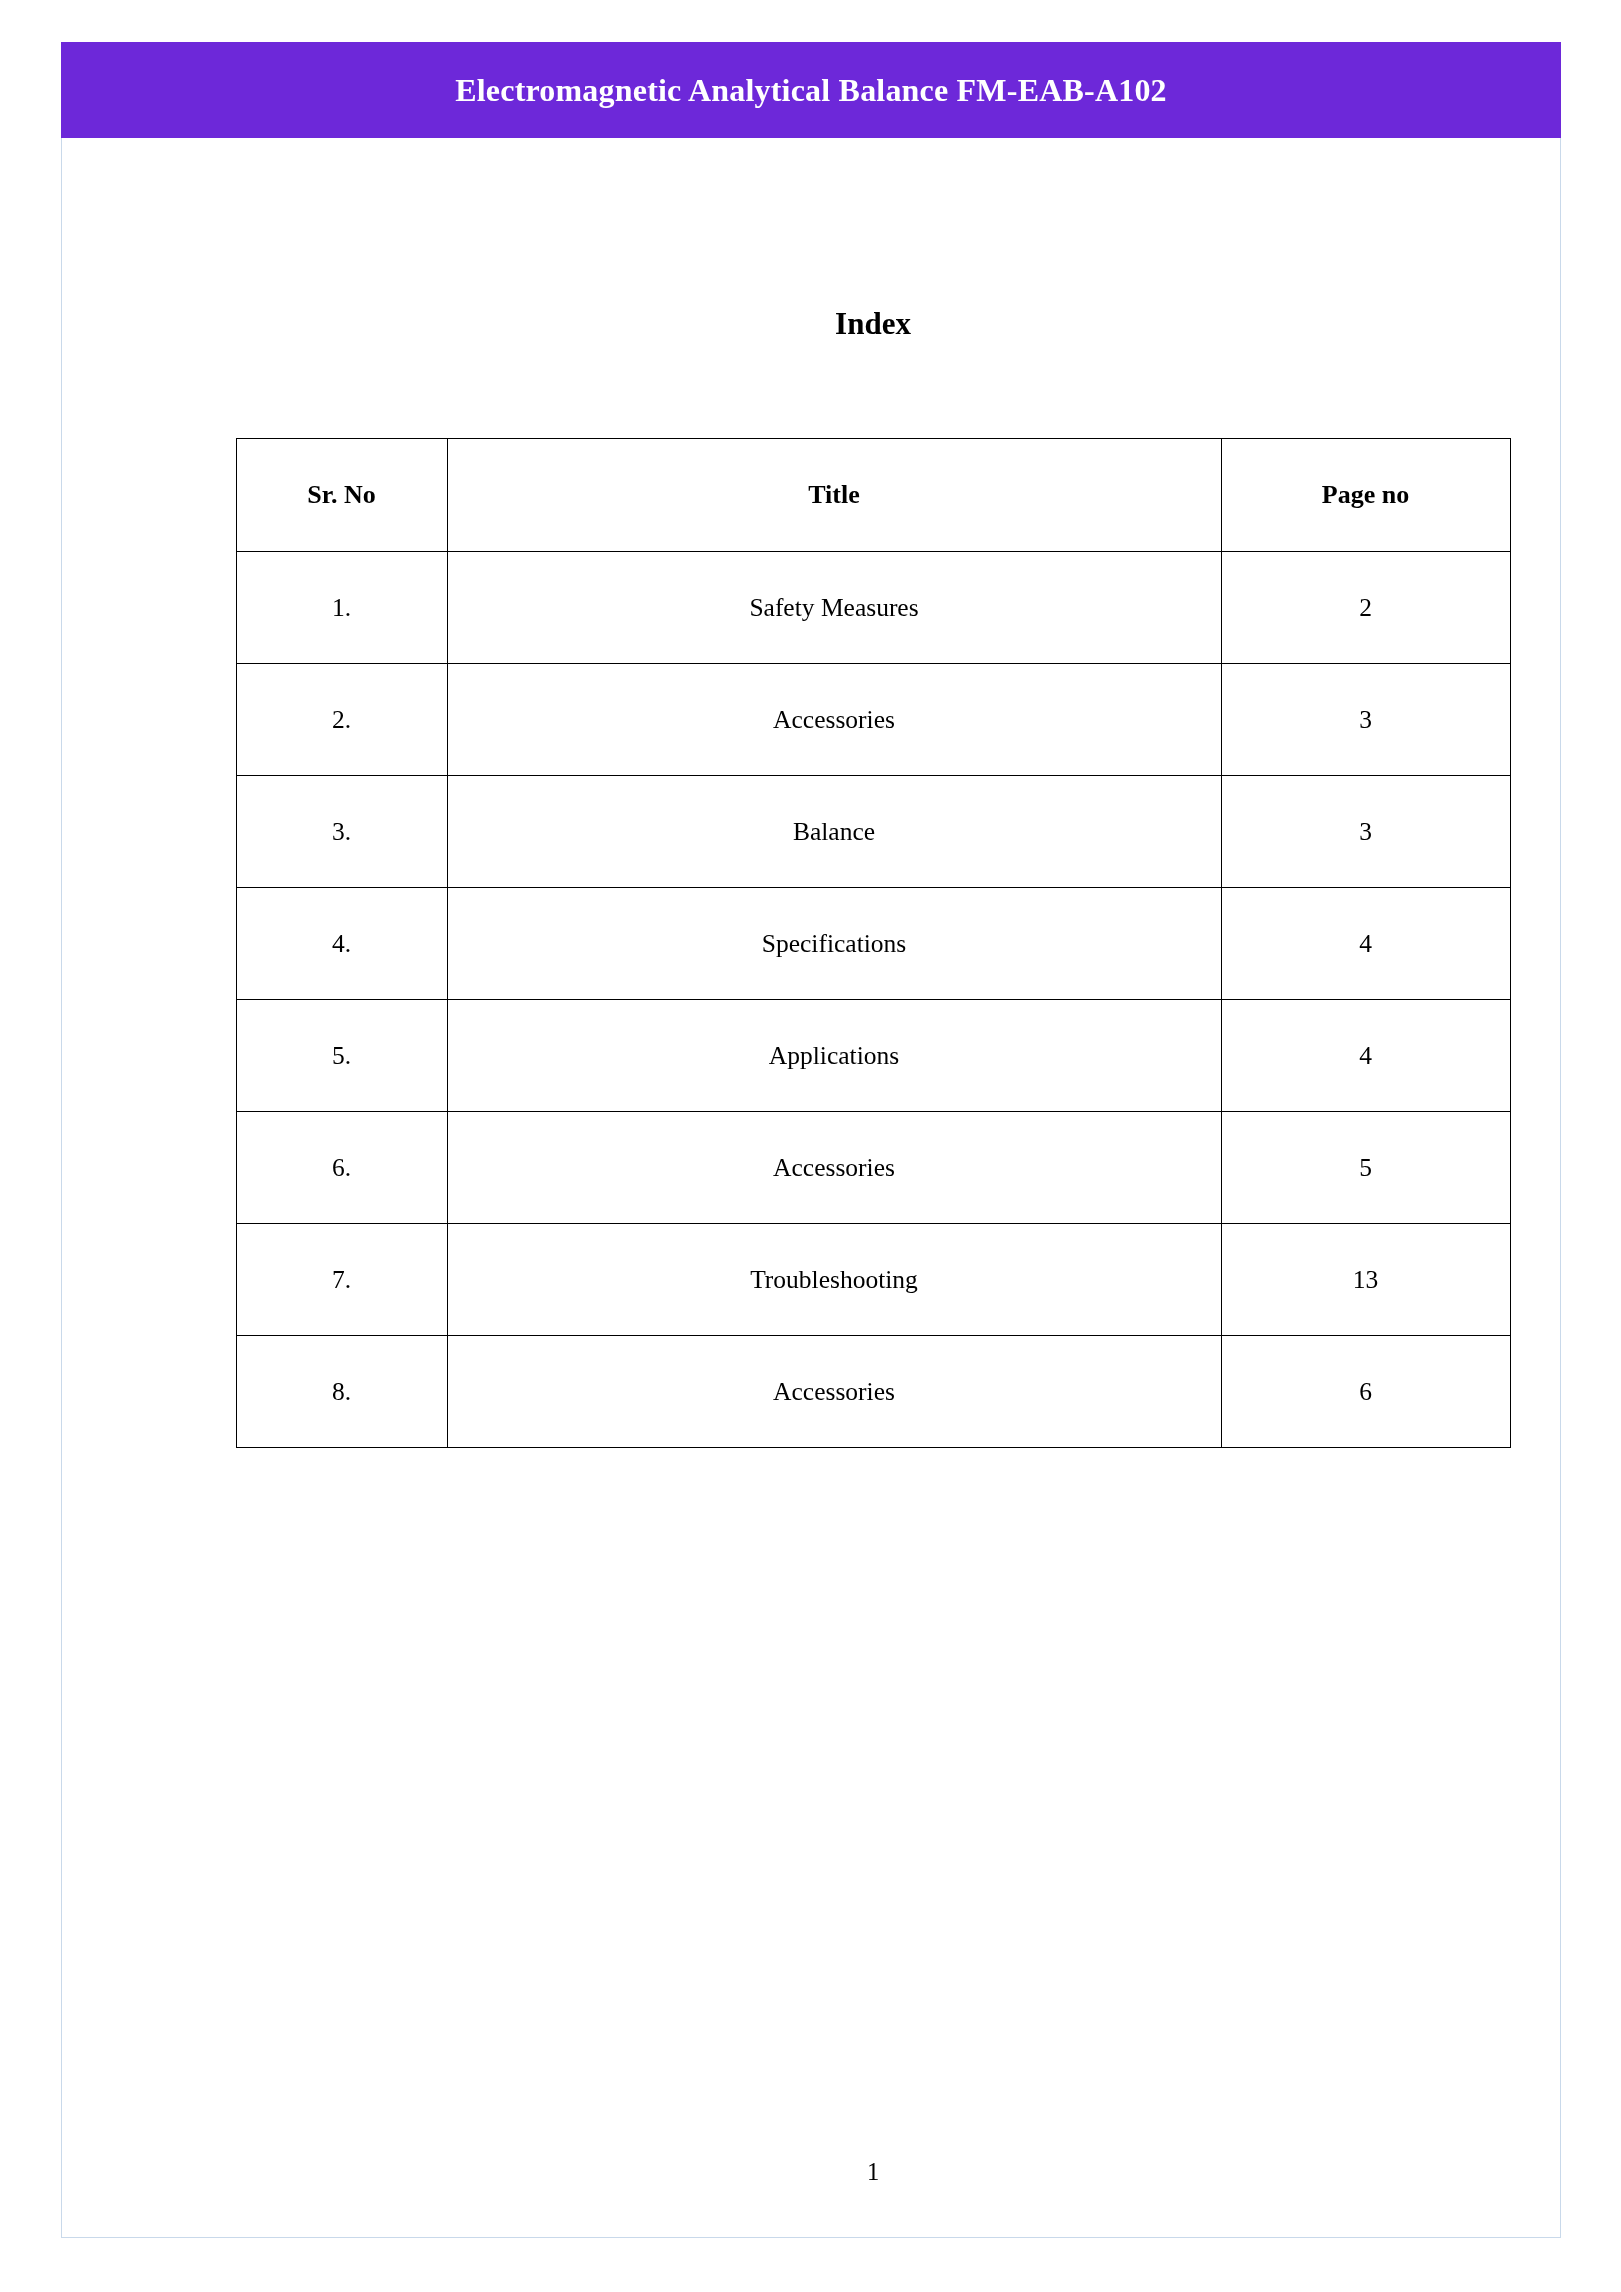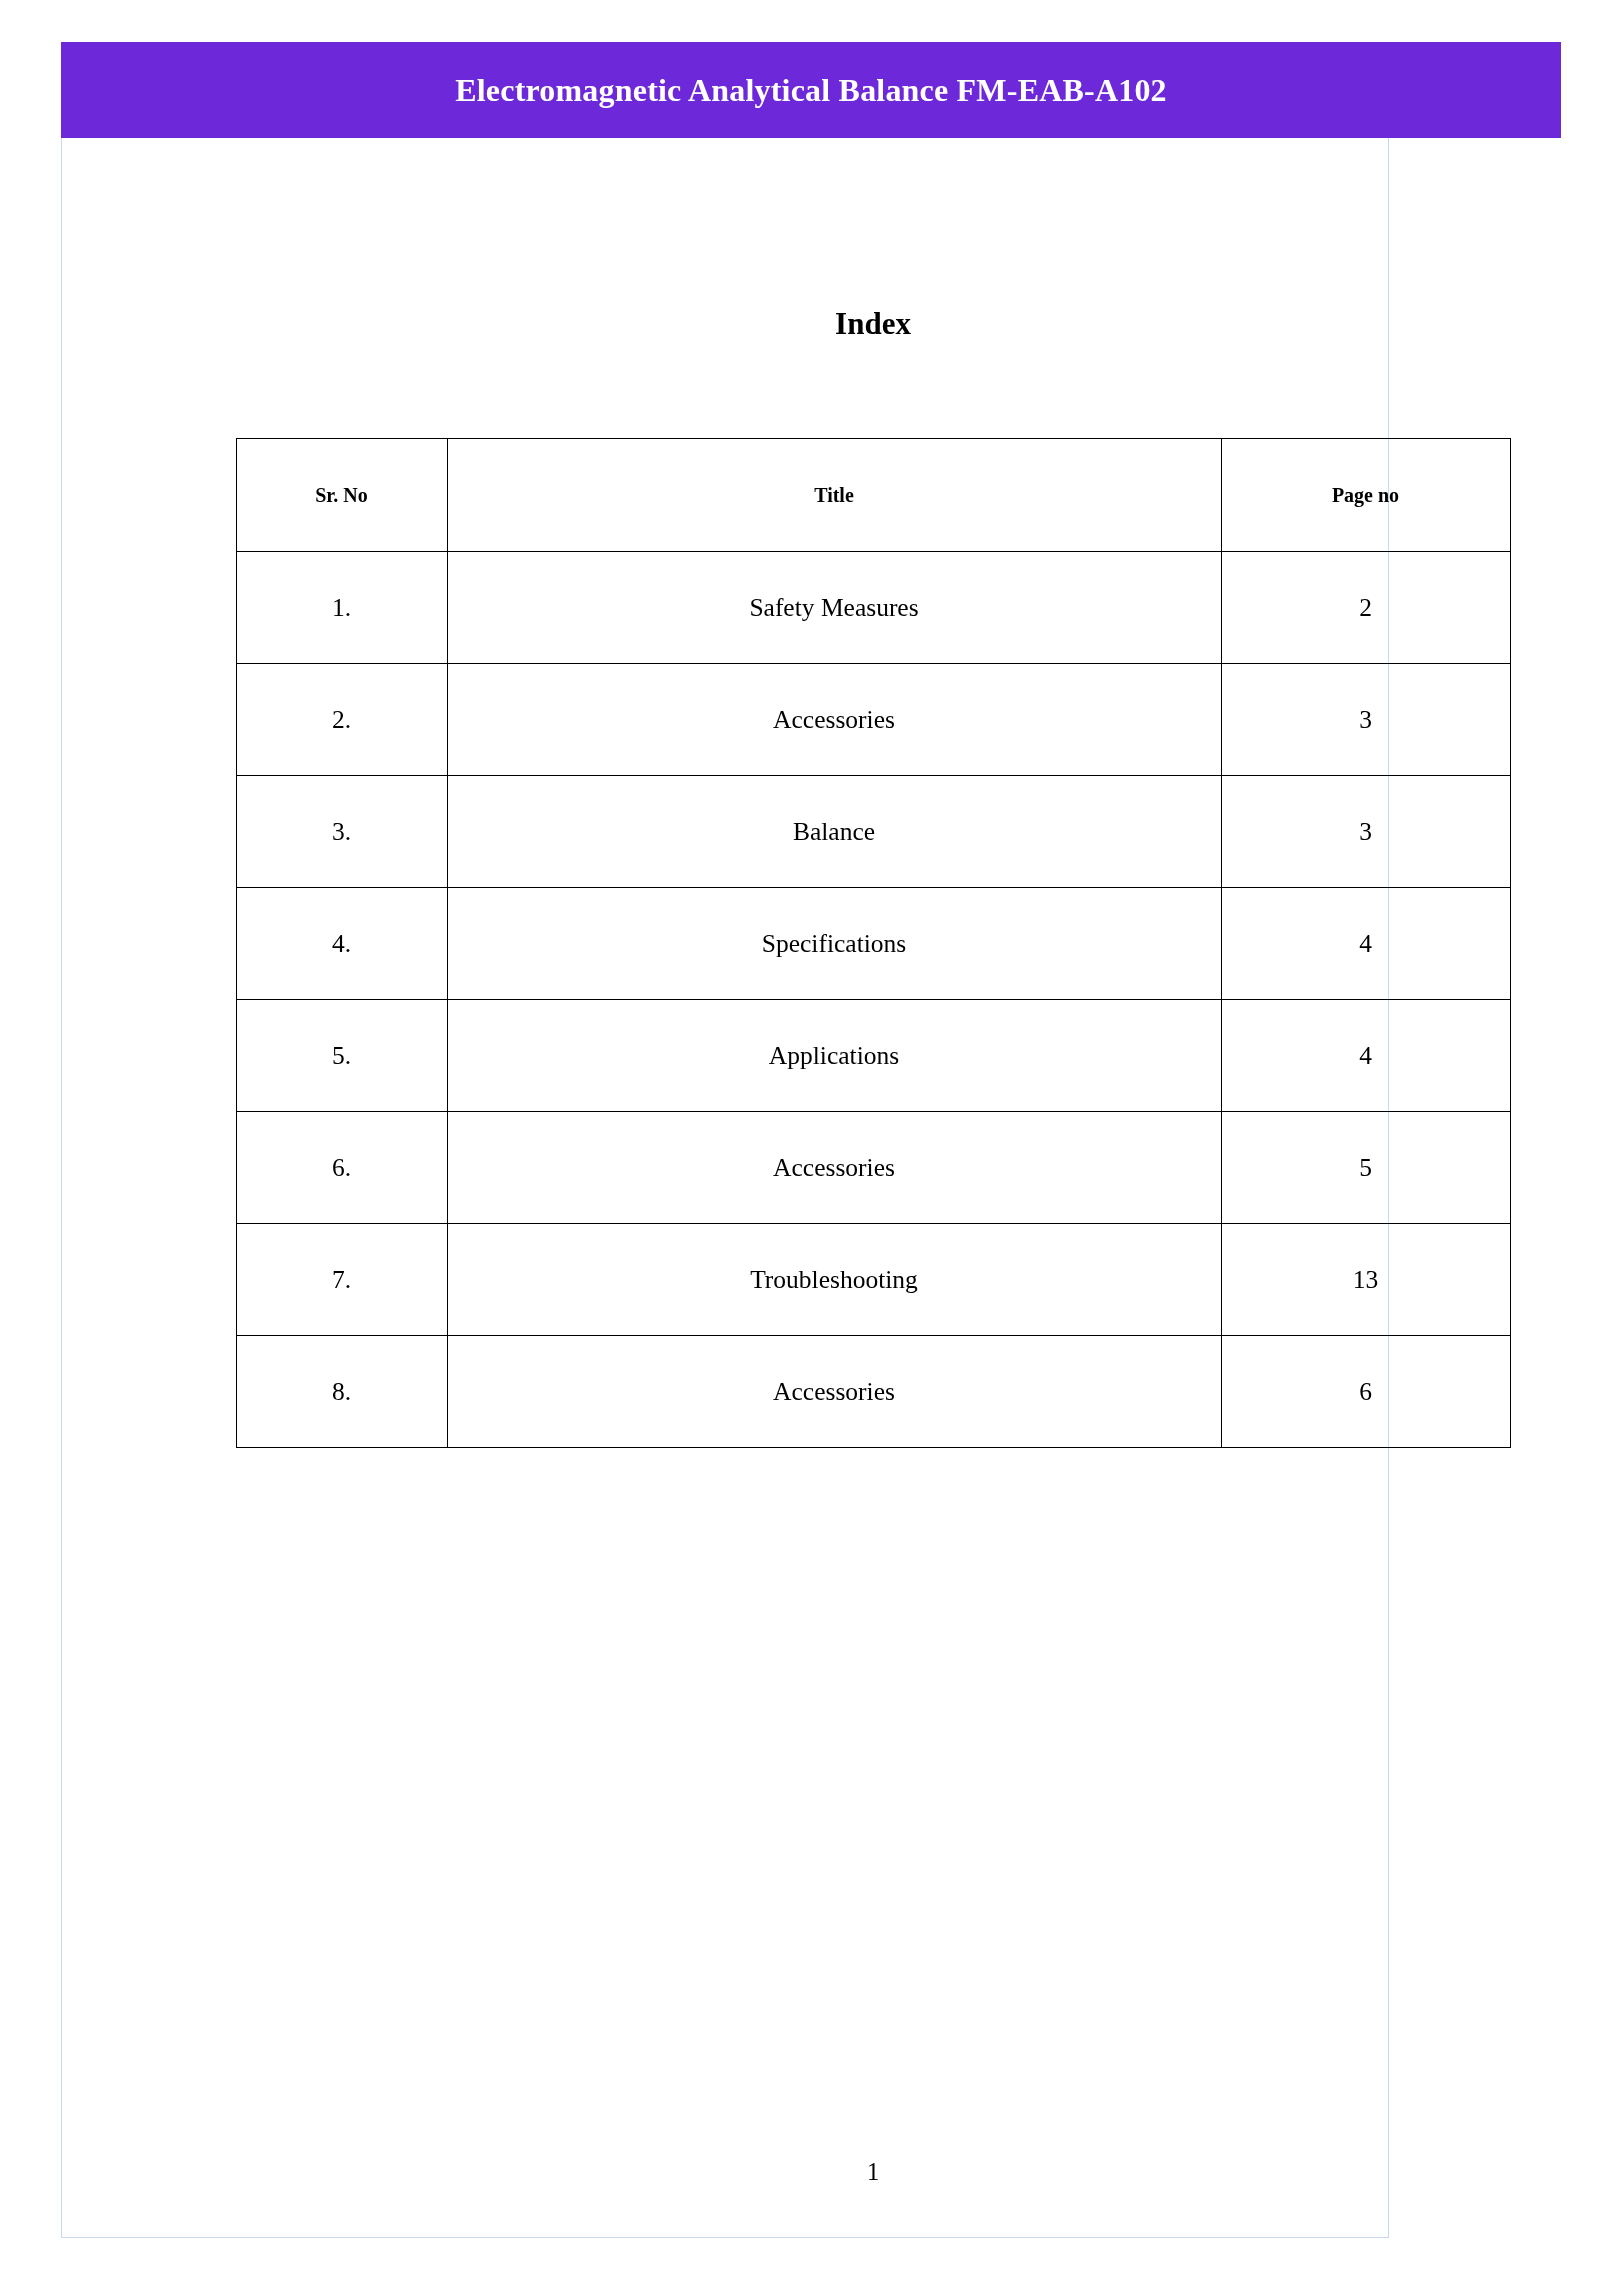--- a/index.html
+++ b/index.html
@@ -12,21 +12,21 @@
     height: 2293px;
     font-family: "Liberation Serif", serif;
     color: #000000;
     position: relative;
   }
 
   .page {
     position: absolute;
     left: 61px;
     top: 42px;
-    width: 1328px;
+    width: 1500px;
     height: 2196px;
     border: 1px solid #c9d9ea;
     background: #ffffff;
     box-sizing: border-box;
   }
 
   .header-band {
     position: absolute;
     left: 61px;
     top: 42px;
@@ -82,21 +82,21 @@
     vertical-align: middle;
     font-size: 25.5px;
     font-family: "Liberation Serif", serif;
     font-weight: normal;
     padding: 0;
   }
 
   table.index-table thead th {
     font-weight: bold;
     height: 112px;
-    font-size: 20px;
+    font-size: 26px;
   }
 
   table.index-table tbody td {
     height: 111px;
   }
 
   .col-sr { width: 211px; }
   .col-title { width: 774px; }
   .col-page { width: 289px; }
 

